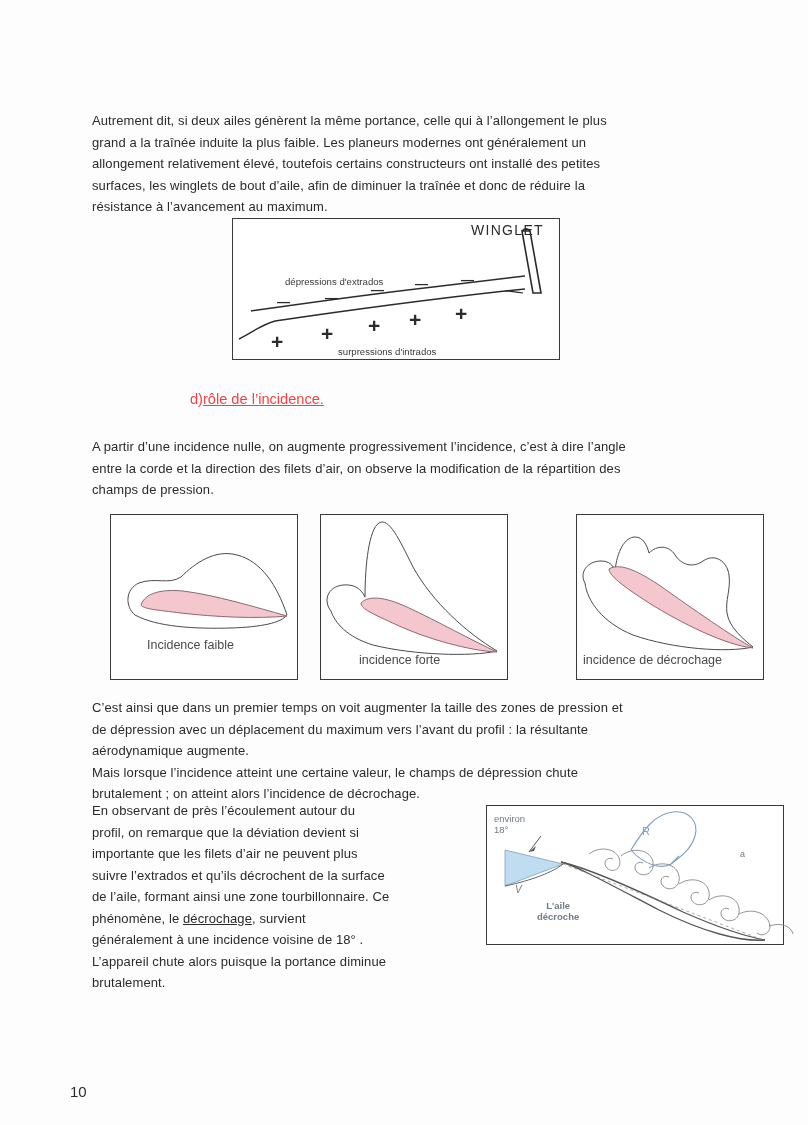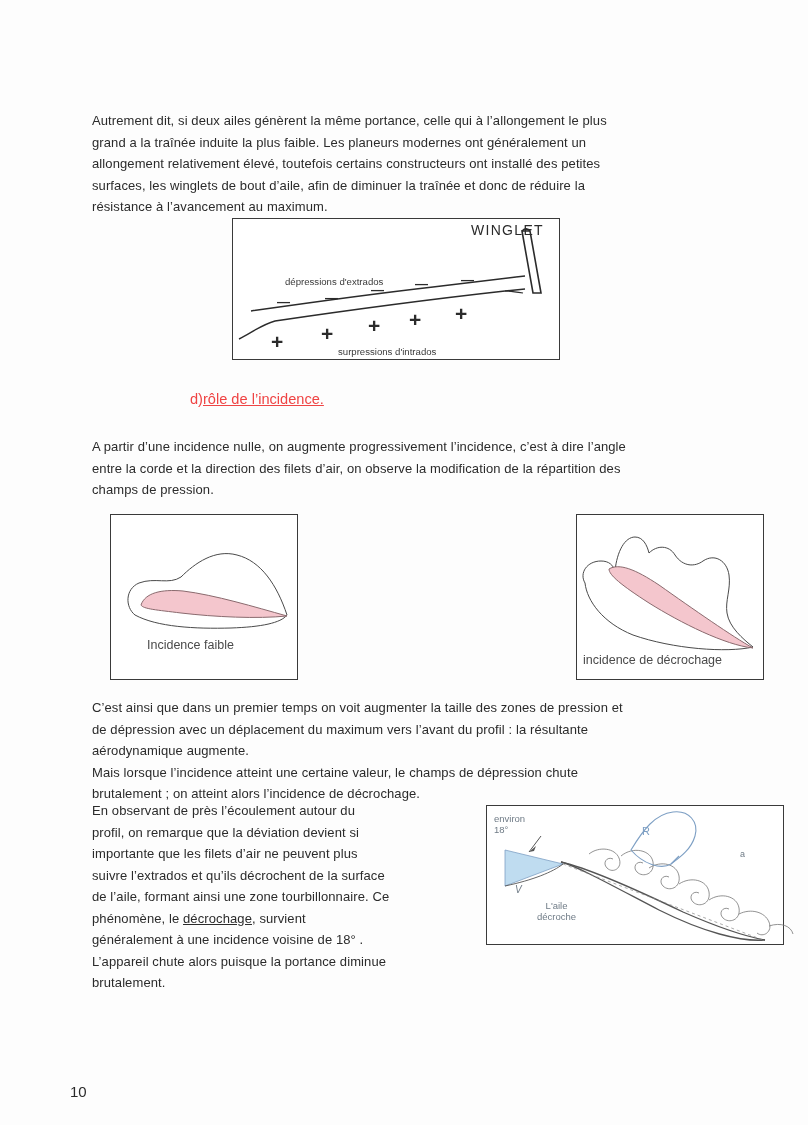--- a/index.html
+++ b/index.html
@@ -161,20 +161,33 @@
       <path d="M 24 100 C 14 92, 14 74, 28 68 C 44 62, 58 70, 70 62
                C 84 48, 104 34, 126 40 C 150 46, 166 70, 176 100
                C 170 108, 150 112, 120 113 C 84 114, 46 112, 24 100 Z" fill="none" stroke="#4a4a4a" stroke-width="1"></path>
 
       <path d="M 30 90 C 34 78, 50 74, 72 76 C 104 80, 144 92, 176 101
                C 146 104, 104 102, 70 98 C 46 95, 32 94, 30 90 Z" fill="#f4c6cd" stroke="#8a6a6e" stroke-width="1"></path>
     </svg>
     <div class="fig-caption-in" style="left:36px; top:123px;">Incidence faible</div>
   </div>
 
+  <div class="fig" style="left:320px; top:514px; width:188px; height:166px;">
+    <svg width="186" height="164" viewBox="0 0 186 164">
+
+      <path d="M 10 96 C 2 86, 6 72, 22 70 C 34 69, 40 74, 44 82
+               C 44 50, 48 14, 58 8 C 68 2, 78 24, 92 52
+               C 112 88, 146 118, 176 136 C 150 142, 92 140, 52 130
+               C 26 122, 14 108, 10 96 Z" fill="none" stroke="#4a4a4a" stroke-width="1"></path>
+
+      <path d="M 40 88 C 48 80, 64 82, 86 92 C 116 106, 152 126, 176 137
+               C 150 136, 106 124, 76 110 C 52 99, 40 94, 40 88 Z" fill="#f4c6cd" stroke="#8a6a6e" stroke-width="1"></path>
+    </svg>
+    <div class="fig-caption-in" style="left:38px; top:138px;">incidence forte</div>
+  </div>
 
   <div class="fig" style="left:530px; top:514px; width:188px; height:166px;margin-left:46px;">
     <svg width="186" height="164" viewBox="0 0 186 164">
 
       <path d="M 8 68 C 2 58, 10 46, 24 46 C 32 46, 36 50, 38 56
                C 40 36, 48 22, 58 22 C 66 22, 70 30, 72 38
                C 80 30, 92 30, 98 40 C 106 52, 118 52, 126 46
                C 138 38, 150 46, 152 60 C 154 74, 148 86, 150 98
                C 152 112, 166 124, 176 132 C 150 138, 96 134, 56 120
                C 26 108, 10 86, 8 68 Z" fill="none" stroke="#4a4a4a" stroke-width="1"></path>
@@ -235,21 +248,21 @@
       <path d="M 168 58 L 176 50" fill="none" stroke="#7d9fc4" stroke-width="1.1"></path>
     </svg>
 
     <div class="stall-label" style="left:7px; top:7px;">environ
 18°</div>
 
     <div class="stall-label blue" style="left:155px; top:20px; font-size:11px;">R</div>
 
     <div class="stall-label italic" style="left:28px; top:78px; font-size:10px;">V</div>
 
-    <div class="stall-label" style="left:50px; top:94px; text-align:center;">L'aile
+    <div class="stall-label" style="left:50px; top:94px; text-align:center;font-weight:bold;">L'aile
 décroche</div>
 
     <div class="stall-label" style="left:253px; top:43px; font-size:9px;">a</div>
   </div>
 
   <div class="page-number">10</div>
 
 </div>
 
 </body></html>

